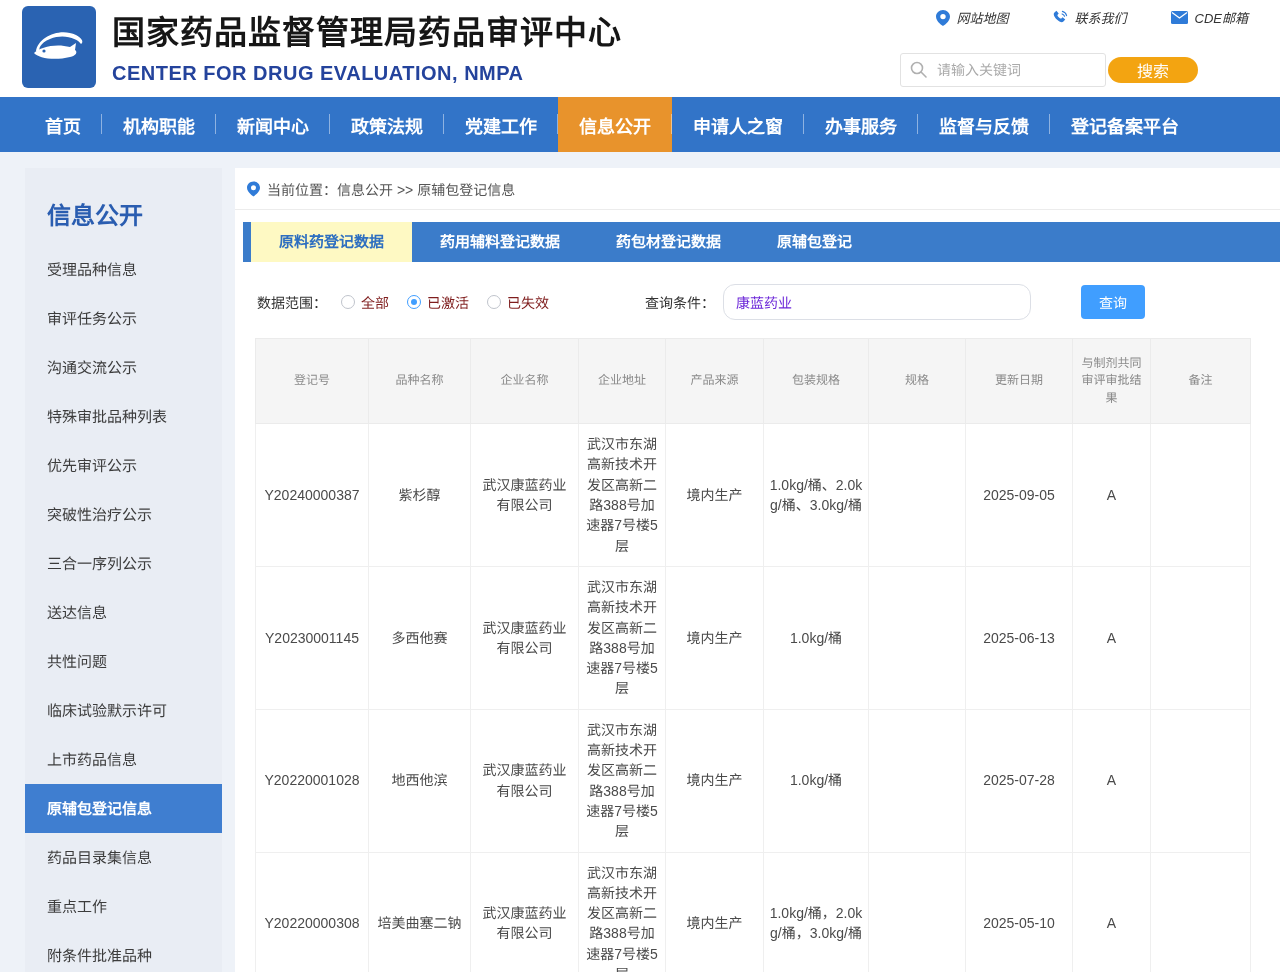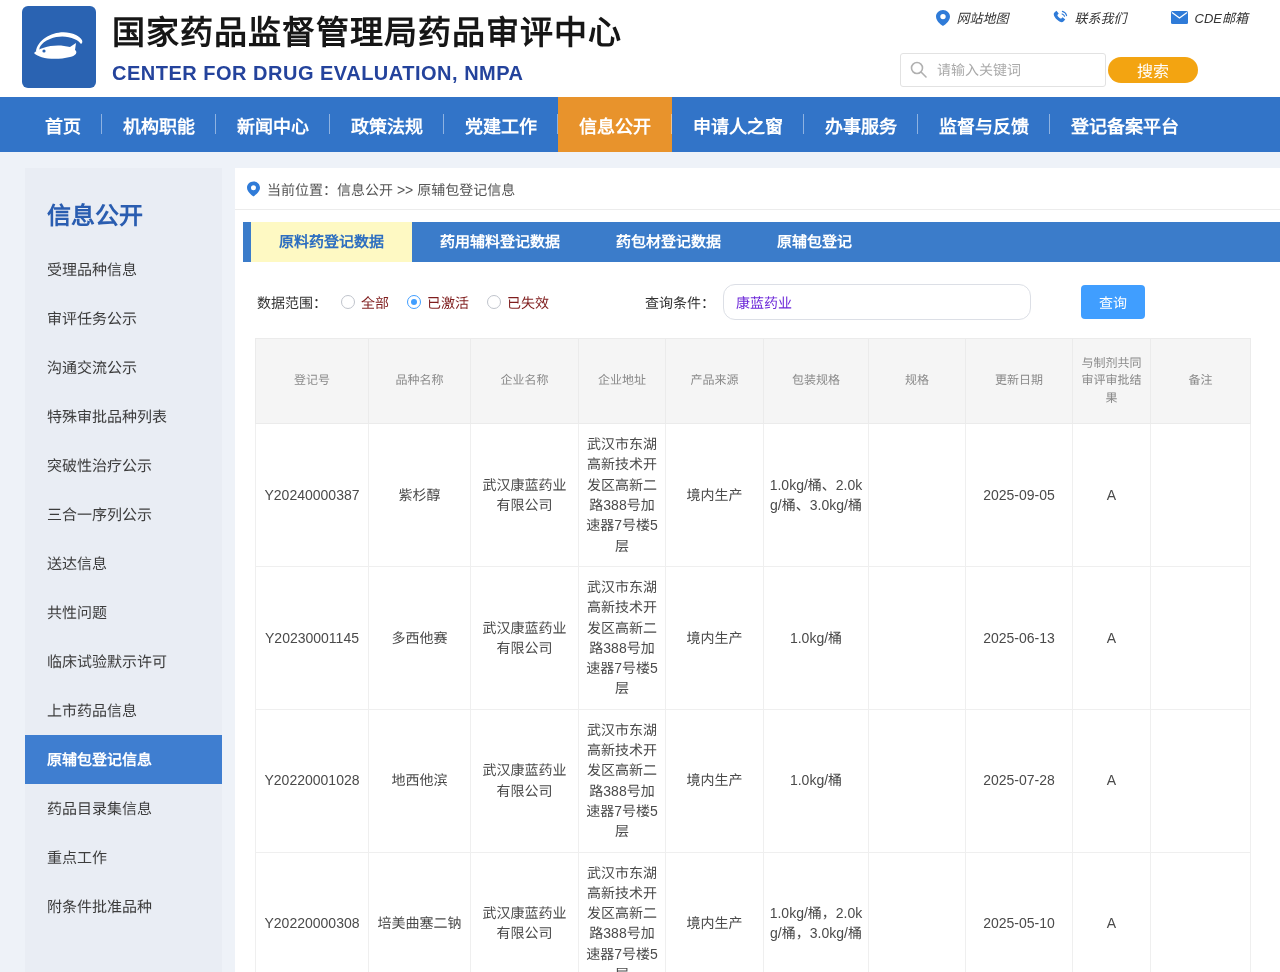--- a/index.html
+++ b/index.html
@@ -178,20 +178,21 @@
     <div>
 
         <div class="sidebar-item"><span>受理品种信息</span></div>
 
         <div class="sidebar-item"><span>审评任务公示</span></div>
 
         <div class="sidebar-item"><span>沟通交流公示</span></div>
 
         <div class="sidebar-item"><span>特殊审批品种列表</span></div>
 
+        <div class="sidebar-item"><span>优先审评公示</span></div>
 
         <div class="sidebar-item"><span>突破性治疗公示</span></div>
 
         <div class="sidebar-item"><span>三合一序列公示</span></div>
 
         <div class="sidebar-item"><span>送达信息</span></div>
 
         <div class="sidebar-item"><span>共性问题</span></div>
 
         <div class="sidebar-item"><span>临床试验默示许可</span></div>

